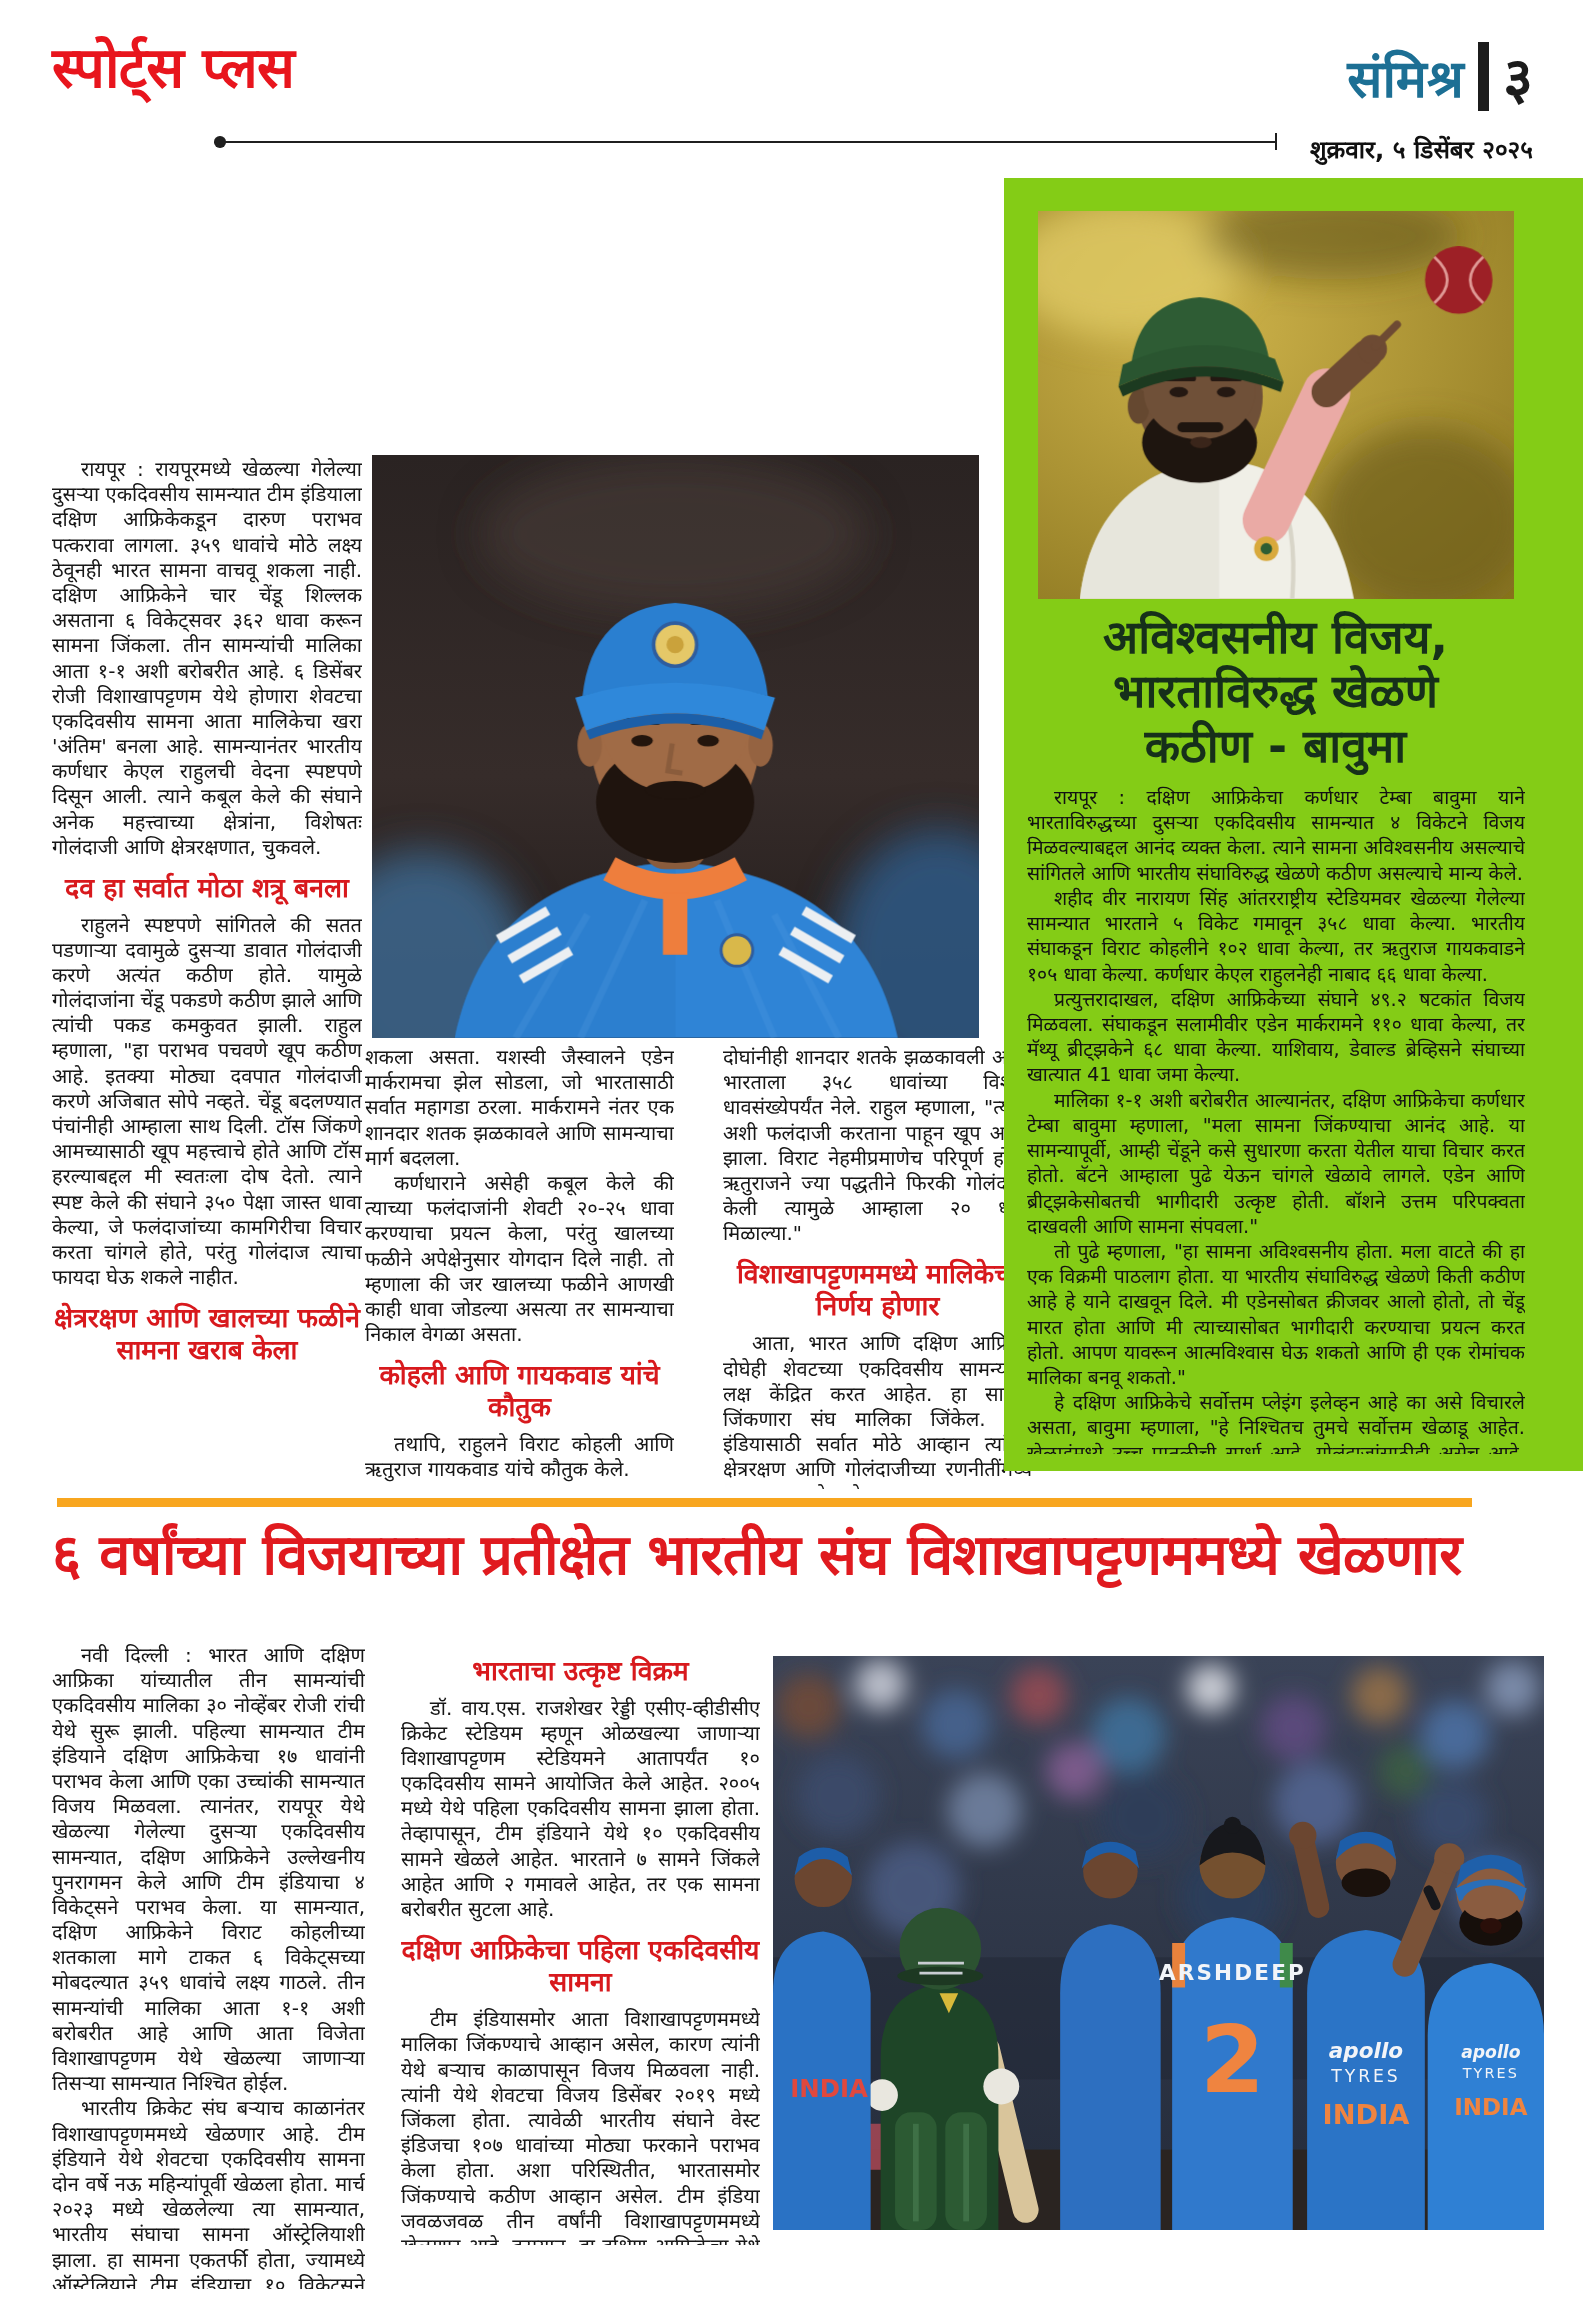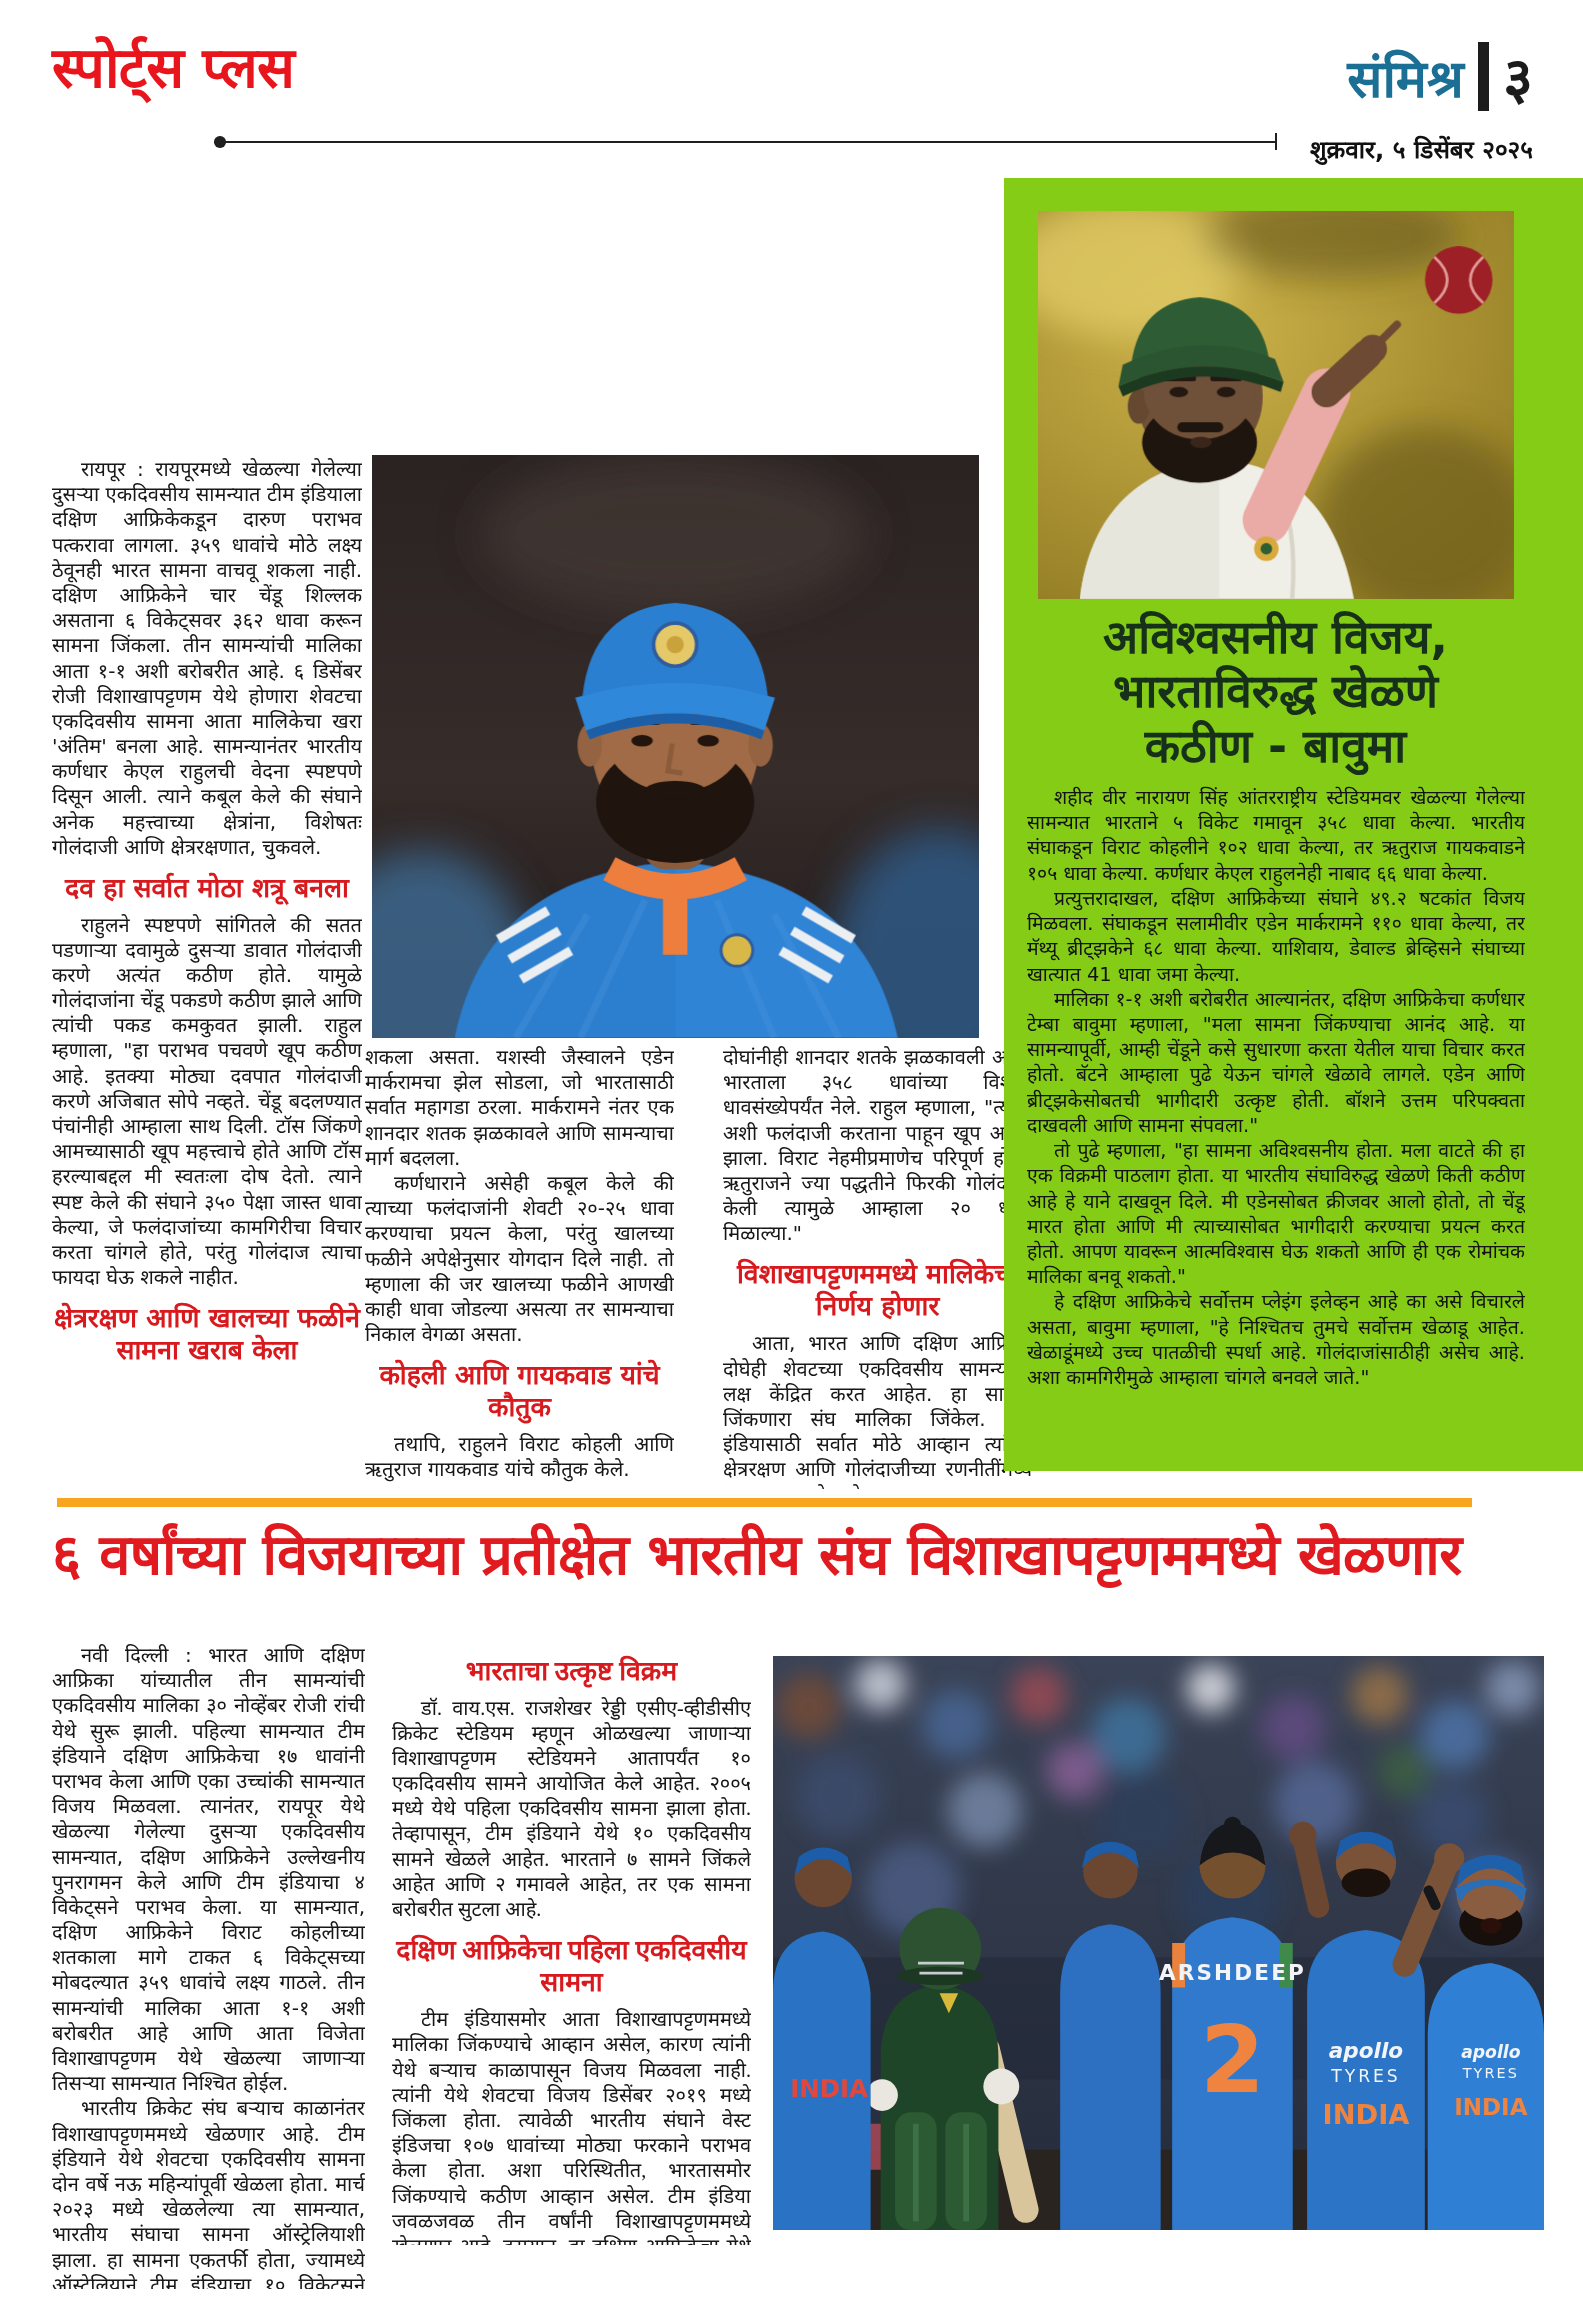--- a/index.html
+++ b/index.html
@@ -41,21 +41,21 @@
                font-size:46px;font-weight:800;line-height:1.18;color:#16301a;}
   .sb-body{position:absolute;left:23px;top:607px;width:498px;height:669px;overflow:hidden;
            font-size:19.4px;line-height:1.3;text-align:justify;color:#121212;}
   .sb-body p{margin:0;text-indent:27px;}
 
   
   .orange-bar{position:absolute;left:57px;top:1498px;width:1415px;height:9.3px;background:#f8a61f;}
   .bottom-headline{position:absolute;left:52px;top:1514px;width:1482px;font-size:56px;font-weight:900;
                    color:#e01a1f;letter-spacing:-0.7px;white-space:nowrap;overflow:hidden;}
   #bcol1{left:52px;top:1643px;width:313px;height:646px;}
-  #bcol2{left:392px;top:1643px;width:359px;height:602px;font-family:Liberation Serif, serif;}
+  #bcol2{left:401px;top:1643px;width:359px;height:602px;}
   #photo-bottom{left:773px;top:1656px;width:771px;height:574px;}
 </style>
 </head>
 <body>
 
 <div class="page">
 
   <div class="masthead">स्पोर्ट्स प्लस</div>
   <div class="head-rule-dot"></div>
   <div class="head-rule"></div>
@@ -187,20 +187,21 @@
       <path d="M130 212 Q142 126 225 120 Q310 126 322 208 Q225 174 130 212 Z" fill="#2e5c34"></path>
       <path d="M118 214 Q225 164 330 206 L342 238 Q225 192 112 244 Z" fill="#2a5530"></path>
       <path d="M112 244 Q225 192 342 238 L338 252 Q228 206 118 258 Z" fill="#1c3a20"></path>
     </svg>
     <div class="sb-headline">
       <div>अविश्वसनीय विजय,</div>
       <div>भारताविरुद्ध खेळणे</div>
       <div>कठीण - बावुमा</div>
     </div>
     <div class="sb-body">
+      <p>रायपूर : दक्षिण आफ्रिकेचा कर्णधार टेम्बा बावुमा याने भारताविरुद्धच्या दुसऱ्या एकदिवसीय सामन्यात ४ विकेटने विजय मिळवल्याबद्दल आनंद व्यक्त केला. त्याने सामना अविश्वसनीय असल्याचे सांगितले आणि भारतीय संघाविरुद्ध खेळणे कठीण असल्याचे मान्य केले.</p>
       <p>शहीद वीर नारायण सिंह आंतरराष्ट्रीय स्टेडियमवर खेळल्या गेलेल्या सामन्यात भारताने ५ विकेट गमावून ३५८ धावा केल्या. भारतीय संघाकडून विराट कोहलीने १०२ धावा केल्या, तर ऋतुराज गायकवाडने १०५ धावा केल्या. कर्णधार केएल राहुलनेही नाबाद ६६ धावा केल्या.</p>
       <p>प्रत्युत्तरादाखल, दक्षिण आफ्रिकेच्या संघाने ४९.२ षटकांत विजय मिळवला. संघाकडून सलामीवीर एडेन मार्करामने ११० धावा केल्या, तर मॅथ्यू ब्रीट्झकेने ६८ धावा केल्या. याशिवाय, डेवाल्ड ब्रेव्हिसने संघाच्या खात्यात 41 धावा जमा केल्या.</p>
       <p>मालिका १-१ अशी बरोबरीत आल्यानंतर, दक्षिण आफ्रिकेचा कर्णधार टेम्बा बावुमा म्हणाला, "मला सामना जिंकण्याचा आनंद आहे. या सामन्यापूर्वी, आम्ही चेंडूने कसे सुधारणा करता येतील याचा विचार करत होतो. बॅटने आम्हाला पुढे येऊन चांगले खेळावे लागले. एडेन आणि ब्रीट्झकेसोबतची भागीदारी उत्कृष्ट होती. बॉशने उत्तम परिपक्वता दाखवली आणि सामना संपवला."</p>
       <p>तो पुढे म्हणाला, "हा सामना अविश्वसनीय होता. मला वाटते की हा एक विक्रमी पाठलाग होता. या भारतीय संघाविरुद्ध खेळणे किती कठीण आहे हे याने दाखवून दिले. मी एडेनसोबत क्रीजवर आलो होतो, तो चेंडू मारत होता आणि मी त्याच्यासोबत भागीदारी करण्याचा प्रयत्न करत होतो. आपण यावरून आत्मविश्वास घेऊ शकतो आणि ही एक रोमांचक मालिका बनवू शकतो."</p>
       <p>हे दक्षिण आफ्रिकेचे सर्वोत्तम प्लेइंग इलेव्हन आहे का असे विचारले असता, बावुमा म्हणाला, "हे निश्चितच तुमचे सर्वोत्तम खेळाडू आहेत. खेळाडूंमध्ये उच्च पातळीची स्पर्धा आहे. गोलंदाजांसाठीही असेच आहे. अशा कामगिरीमुळे आम्हाला चांगले बनवले जाते."</p>
     </div>
   </div>
 
   <div class="orange-bar"></div>
   <div class="bottom-headline">६ वर्षांच्या विजयाच्या प्रतीक्षेत भारतीय संघ विशाखापट्टणममध्ये खेळणार</div>

